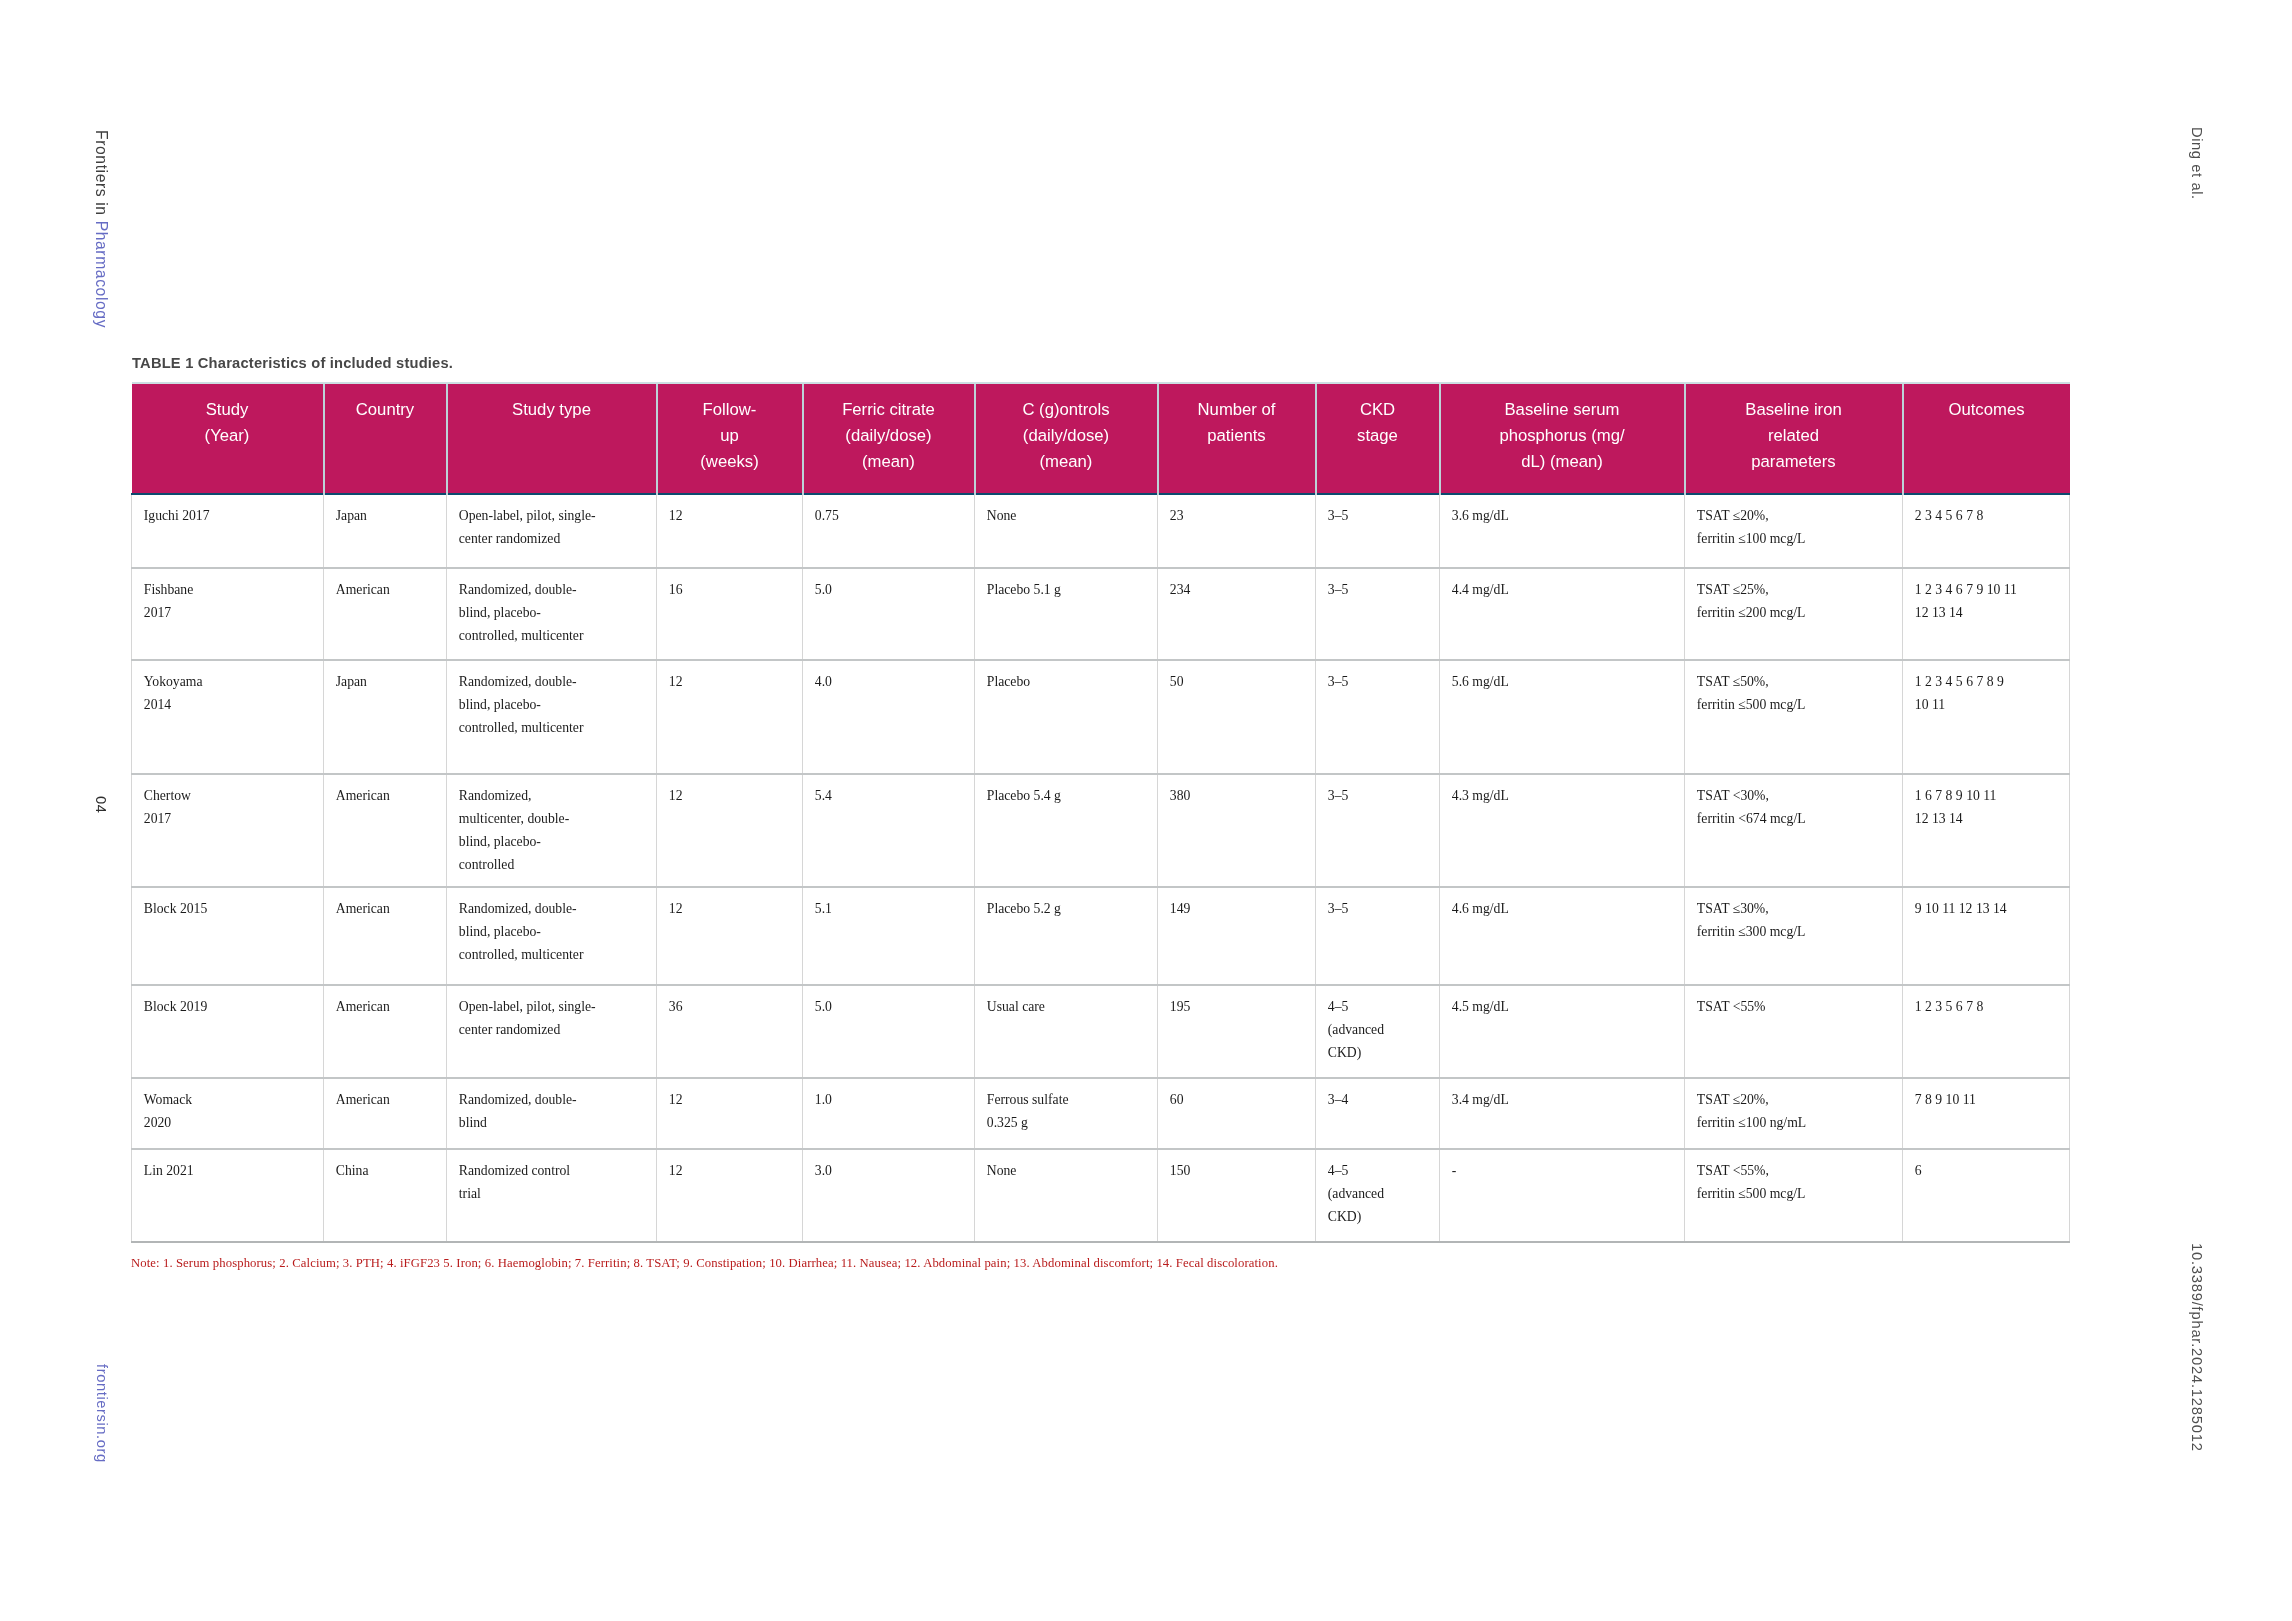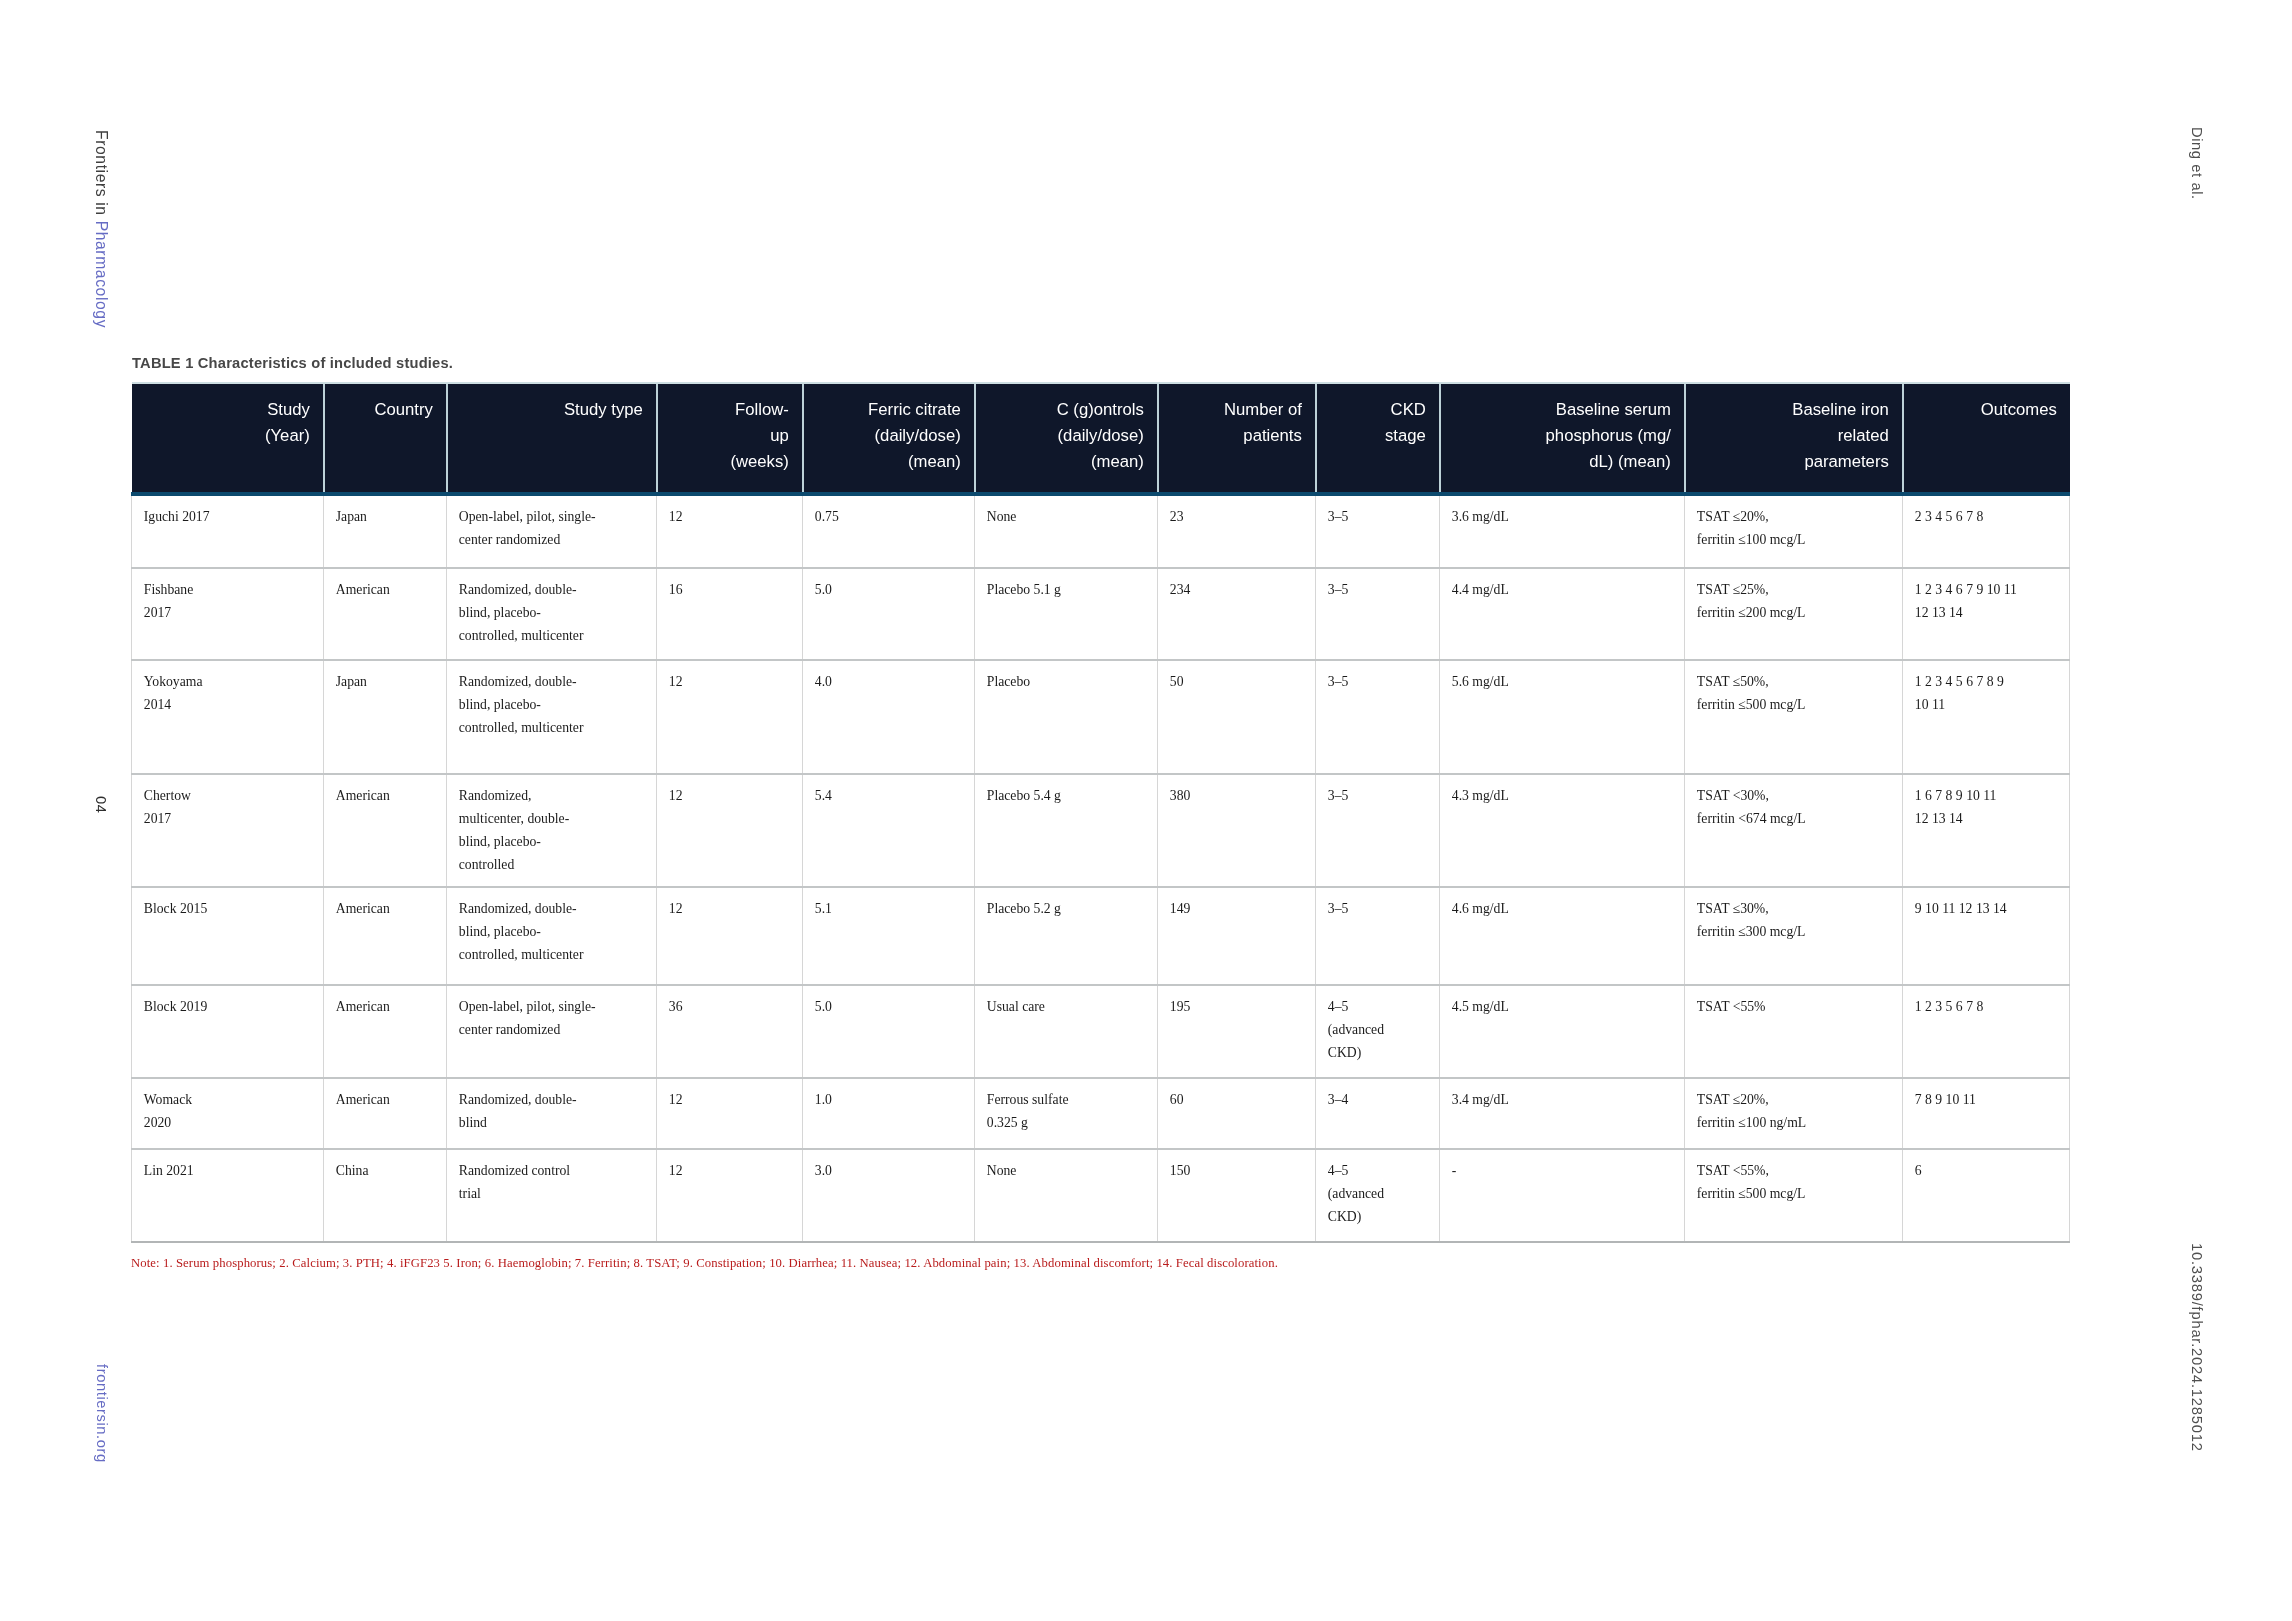--- a/index.html
+++ b/index.html
@@ -38,27 +38,27 @@
     color: #474747;
     letter-spacing: 0.2px;
     margin: 0 0 10.8px 1px;
   }
   table.paper-table {
     border-collapse: collapse;
     table-layout: fixed;
     width: 1937px;
   }
   .paper-table th {
-    background: #0f172a;
+    background: #be185d;
     color: #ffffff;
     font-family: "Liberation Sans", sans-serif;
     font-weight: normal;
     font-size: 16.7px;
     line-height: 1.55;
-    text-align: right;
+    text-align: center;
     vertical-align: top;
     padding: 13.7px 12.7px 11.8px 12.7px;
     height: 111px;
     border-left: 2px solid #bdd2d8;
     border-top: 2px solid #cddee2;
     white-space: pre-line;
   }
   .paper-table th:first-child { border-left: none; }
   .paper-table td {
     font-family: "Liberation Serif", serif;
@@ -66,21 +66,21 @@
     line-height: 1.7;
     color: #1b1b1b;
     vertical-align: top;
     text-align: left;
     padding: 8.8px 11.8px 7.8px 11.8px;
     border-left: 1px solid #d6d6d6;
     border-right: 1px solid #d6d6d6;
     white-space: pre-line;
   }
   .paper-table tbody tr { border-top: 2.9px solid #c3c6c7; }
-  .paper-table tbody tr:first-child { border-top: 4px solid #0c4a6e; }
+  .paper-table tbody tr:first-child { border-top: 2px solid #0c4a6e; }
   .paper-table tbody { border-bottom: 2px solid #b2b5b6; }
   .table-note {
     font-family: "Liberation Serif", serif;
     font-size: 12.7px;
     color: #b91c1c;
     margin-top: 13.7px;
     letter-spacing: 0.1px;
   }
 </style>
 </head>

